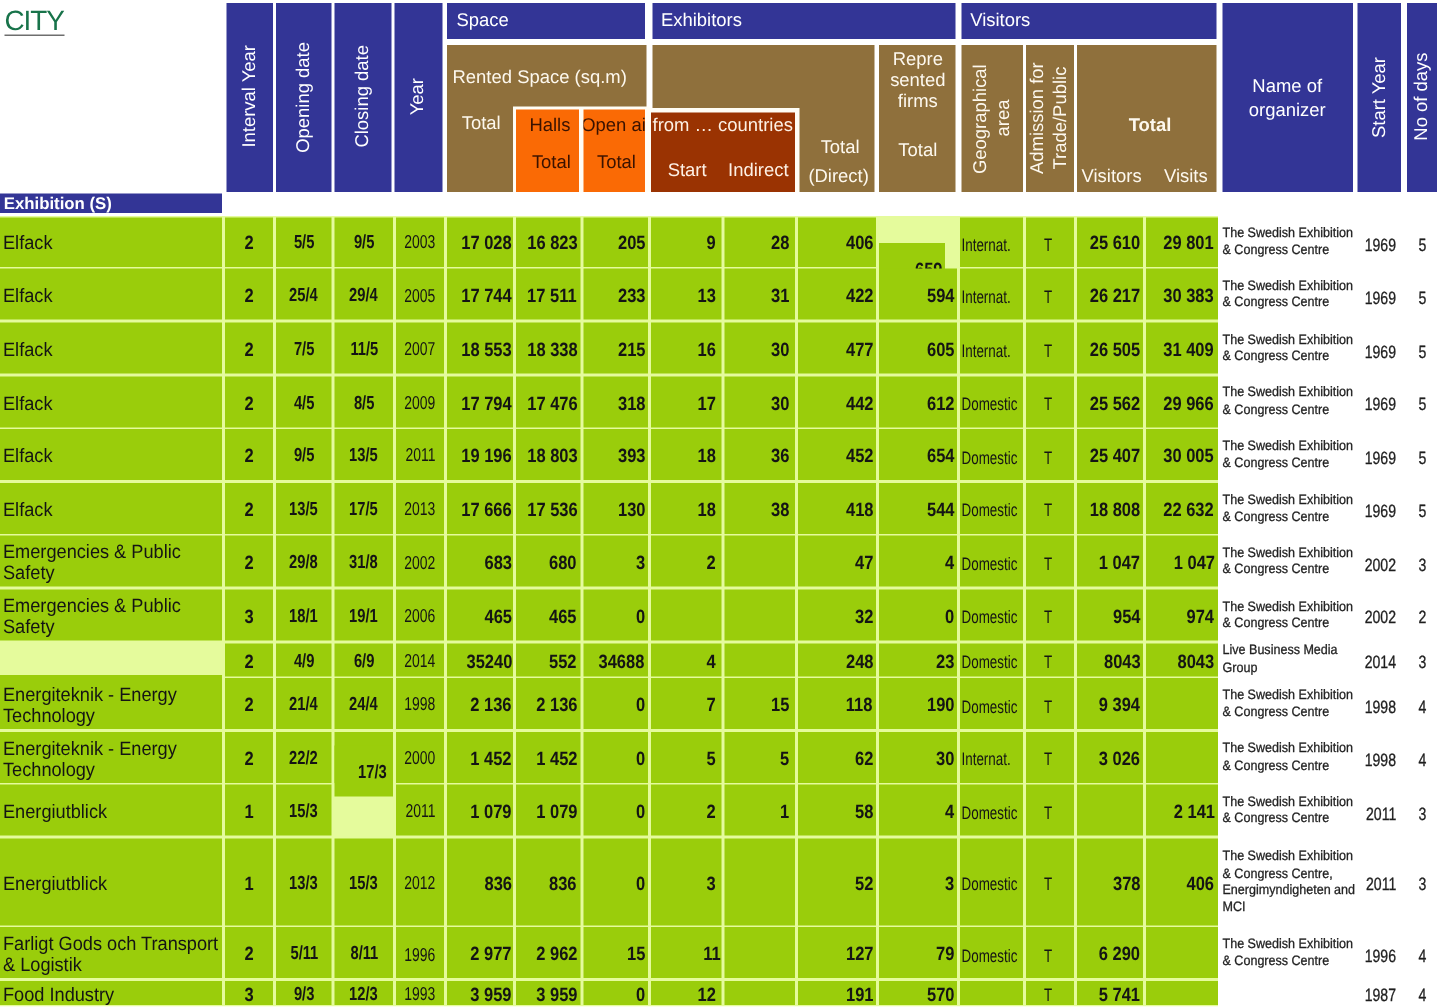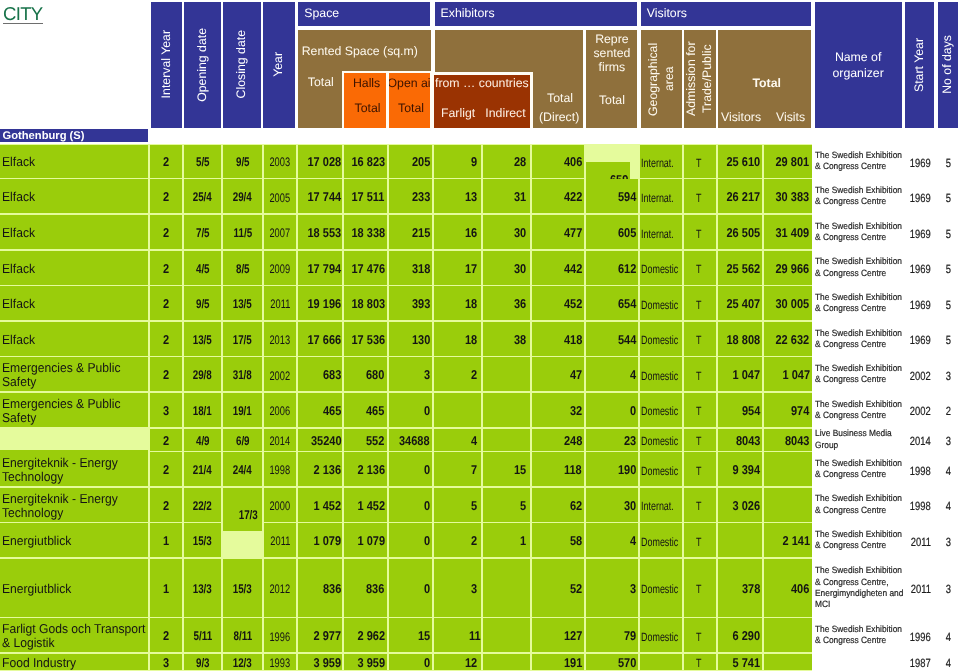--- a/index.html
+++ b/index.html
@@ -119,21 +119,21 @@
     <div class="abs flex hctr h12" style="left:99.3px; top:81.5px; width:50.4px;">
       <span>(Direct)</span>
     </div>
   </div>
   <div class="cell" style="left:432.2px; top:72.2px; width:100.4px; height:55.4px; background:#fffdf5;"></div>
   <div class="cell darkred" style="left:434.4px; top:75.3px; width:95.7px; height:52.3px;">
     <div class="abs flex hctr h12" style="left:0; top:1.5px; width:94.9px;">
         <span class="nowrap">from … countries</span>
       </div>
     <div class="abs flex hctr h12" style="left:0px; top:32px; width:47.4px;">
-        <span>Farligt</span>
+        <span>Start</span>
       </div>
     <div class="abs flex hctr h12" style="left:47.4px; top:32px; width:47.5px;">
         <span>Indirect</span>
       </div>
   </div>
   <div class="cell brown" style="left:586.4px; top:29.6px; width:51.0px; height:98.0px;">
     <div class="abs flex hctr h12" style="left:0; top:2.4px; width:51.0px; line-height:14.1px;">
       <span style="display:block; text-align:center;">Repre sented firms</span>
     </div>
     <div class="abs flex hctr h12" style="left:0; top:64.0px; width:51.0px;">
@@ -166,21 +166,21 @@
     <span style="text-align:center; line-height:16px; display:block;">Name of organizer</span>
   </div>
   <div class="cell blue flex ctr h12" style="left:905.3px; top:1.5px; width:28.8px; height:126.1px;">
     <span class="rot">Start Year</span>
   </div>
   <div class="cell blue flex ctr h12" style="left:937.8px; top:1.5px; width:20.2px; height:126.1px;">
     <span class="rot">No of days</span>
   </div>
 
   <div class="cell blue flex hleft vctr" style="left:0px; top:128.7px; width:148.3px; height:13.6px; font-size:11.2px; font-weight:bold; padding-left:2.5px; padding-top:1px;">
-    <span>Gothenburg (S)</span>
+    <span>Exhibition (S)</span>
   </div>
 
   <div class="cell" style="left:0px; top:143.5px; width:811.6px; height:527px; background:#e5fb9c;"></div>
 
   <div id="rows">
       <div class="cell flex vctr hleft green" style="left: 0px; top: 144.5px; width: 148px; height: 33.3px; padding-left: 2px; padding-right: 2px;">
         <span class="rowname">Elfack</span>
       </div>
       <div class="cell flex vctr hctr green" style="left: 150px; top: 144.5px; width: 32px; height: 33.3px; padding-left: 0px; padding-right: 0px;">
         <span class="num">2</span>

